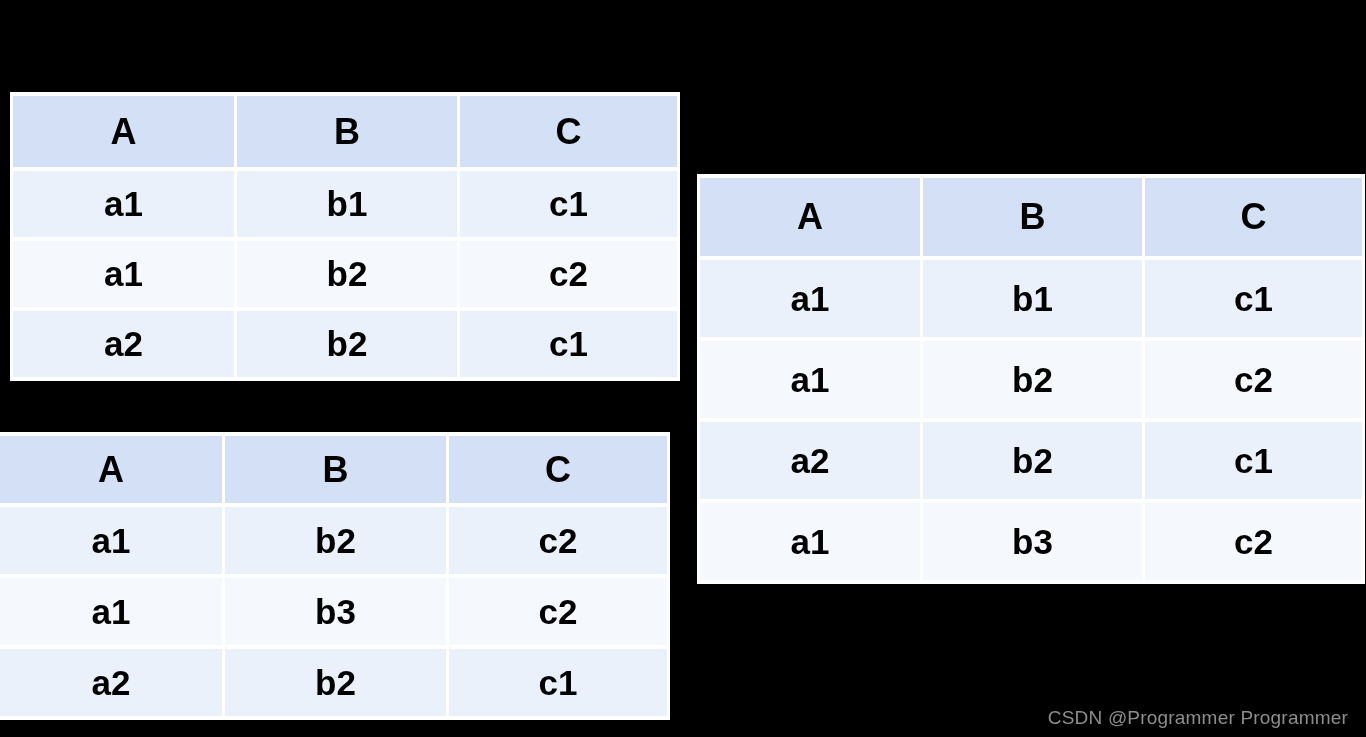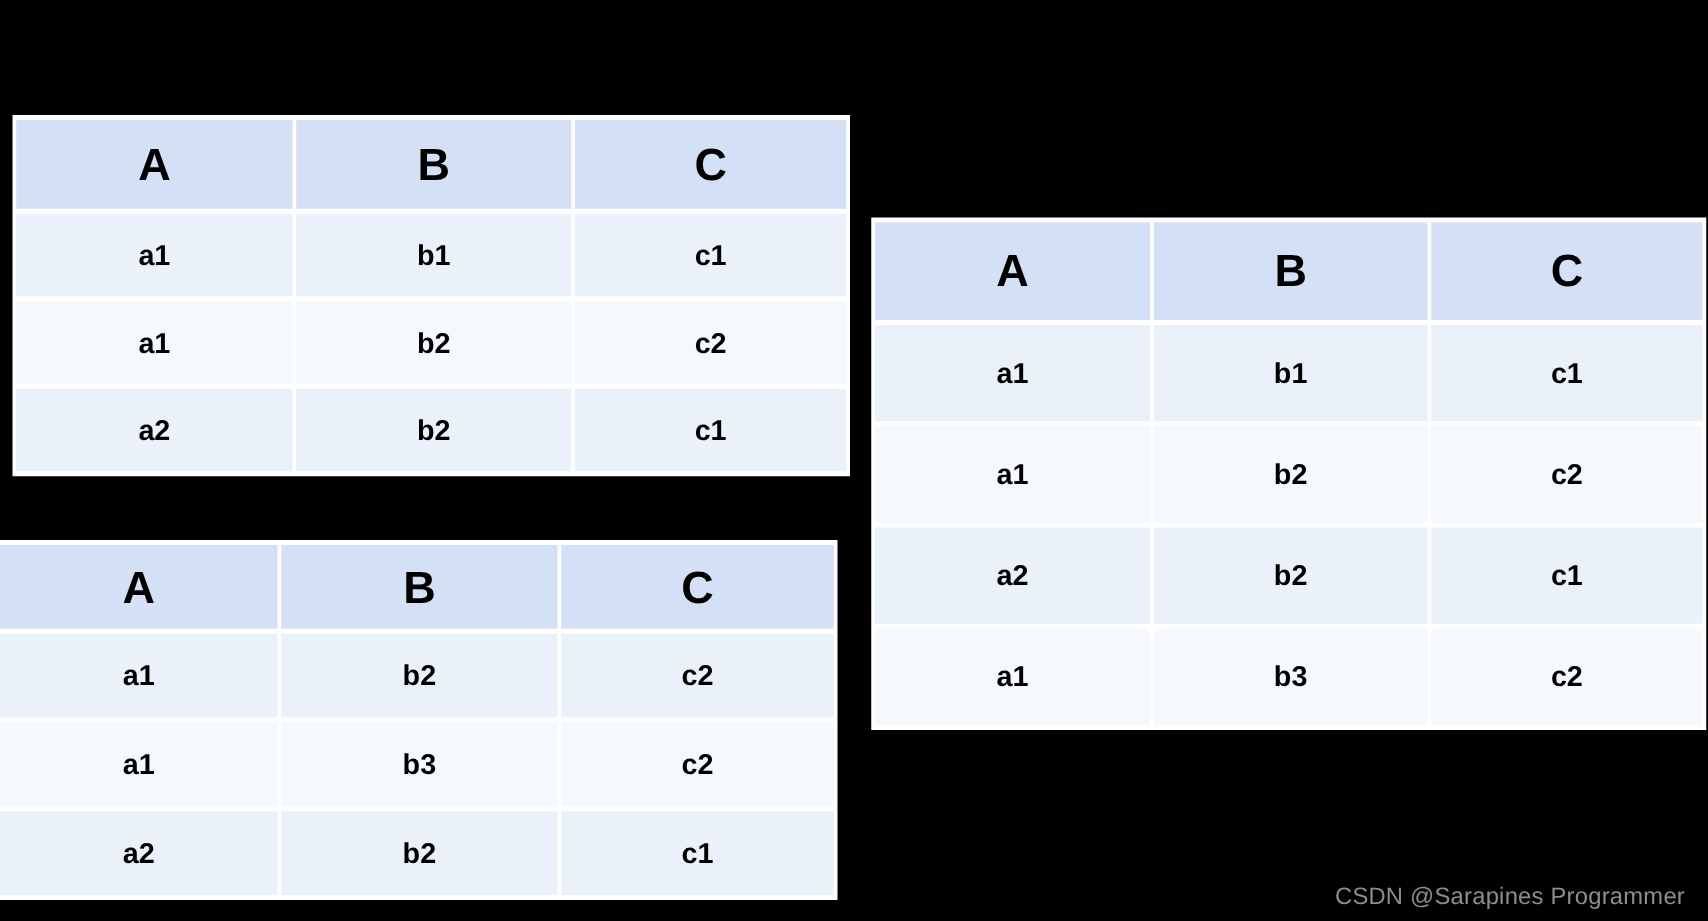--- a/index.html
+++ b/index.html
@@ -33,21 +33,21 @@
     margin: 0;
     border: 0;
   }
 
   .data-table th {
     background: #d4e0f5;
     font-size: 36px;
   }
 
   .data-table td {
-    font-size: 23px;
+    font-size: 35px;
   }
 
   .data-table tr.row-even td {
     background: #eaf1fa;
   }
 
   .data-table tr.row-odd td {
     background: #f5f8fd;
   }
 
@@ -196,13 +196,13 @@
       <td>c1</td>
     </tr>
     <tr class="row-odd">
       <td>a1</td>
       <td>b3</td>
       <td>c2</td>
     </tr>
   </tbody>
 </table>
 
-<div id="watermark">CSDN @Sarapines Programmer</div>
+<div id="watermark">CSDN @Programmer Programmer</div>
 
 </body></html>

